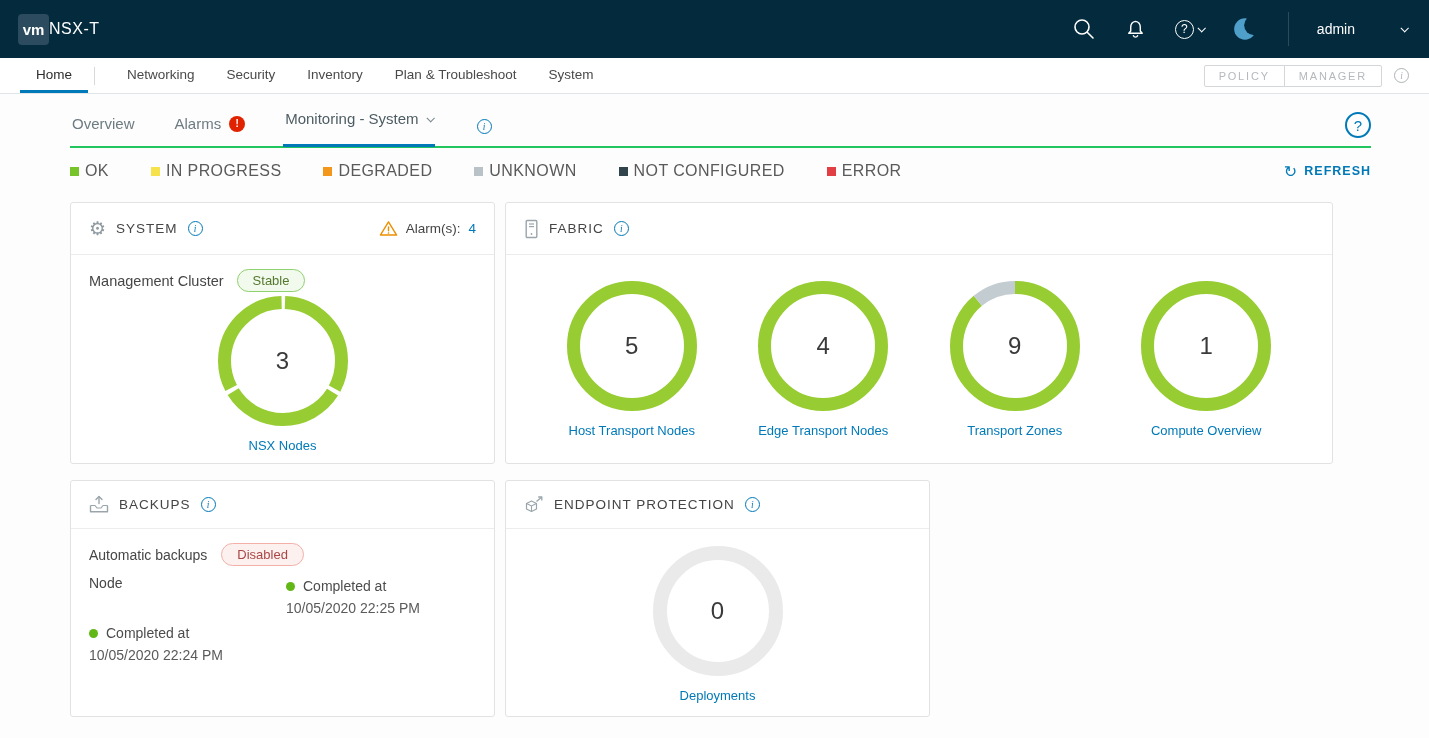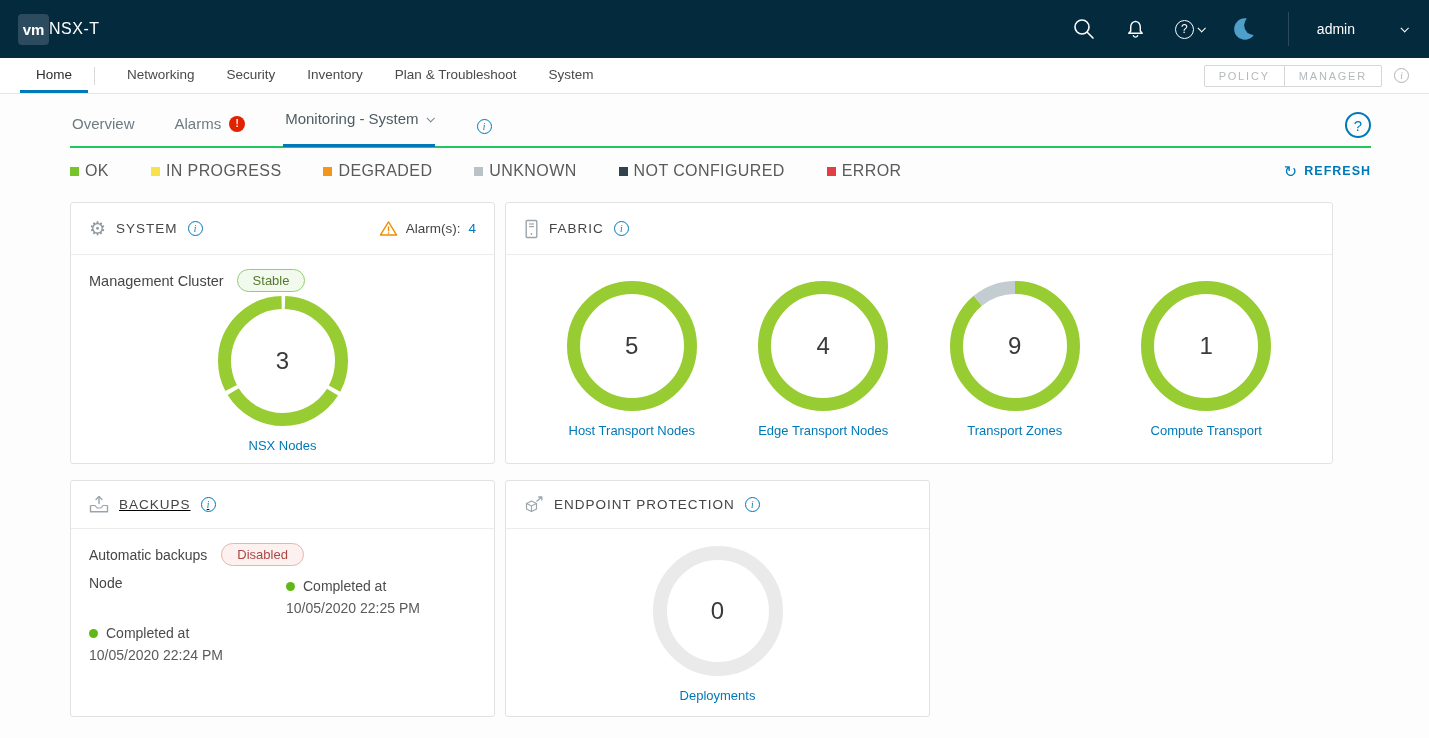--- a/index.html
+++ b/index.html
@@ -283,30 +283,30 @@
           </div>
           <a class="donut-label">Transport Zones</a>
         </div>
         <div class="donut-group">
           <div class="donut-wrap">
               <svg width="130" height="130" viewBox="0 0 130 130">
                 <circle cx="65" cy="65" r="58.5" fill="none" stroke="#97cd32" stroke-width="13" stroke-dasharray="367.5663404700058 0" stroke-dashoffset="0" transform="rotate(-90 65 65)"></circle>
               </svg>
             <div class="donut-value">1</div>
           </div>
-          <a class="donut-label">Compute Transport</a>
+          <a class="donut-label">Compute Overview</a>
         </div>
       </div>
     </div>
   </div>
 
   <div class="cards-row" style="margin-top:16px;">
 
     <div class="card" style="width:425px; height:237px;">
-      <div class="card-head" style="height:48px;text-decoration:underline;">
+      <div class="card-head" style="height:48px;">
         <svg class="icon-svg" width="20" height="19" viewBox="0 0 20 19">
           <path d="M1.5 10.5 V16.8 H18.5 V10.5" fill="none" stroke="#9aa5ab" stroke-width="1.4" stroke-linejoin="round"></path>
           <path d="M1.5 10.5 H6 L8 13 H12 L14 10.5 H18.5" fill="none" stroke="#9aa5ab" stroke-width="1.2" stroke-linejoin="round"></path>
           <line x1="10" y1="1.8" x2="10" y2="8.5" stroke="#9aa5ab" stroke-width="1.4" stroke-linecap="round"></line>
           <path d="M7 4.6 L10 1.6 L13 4.6" fill="none" stroke="#9aa5ab" stroke-width="1.4" stroke-linecap="round" stroke-linejoin="round"></path>
         </svg>
         <span class="card-title">BACKUPS</span>
         <span class="info-i">i</span>
       </div>
       <div class="backup-body">

